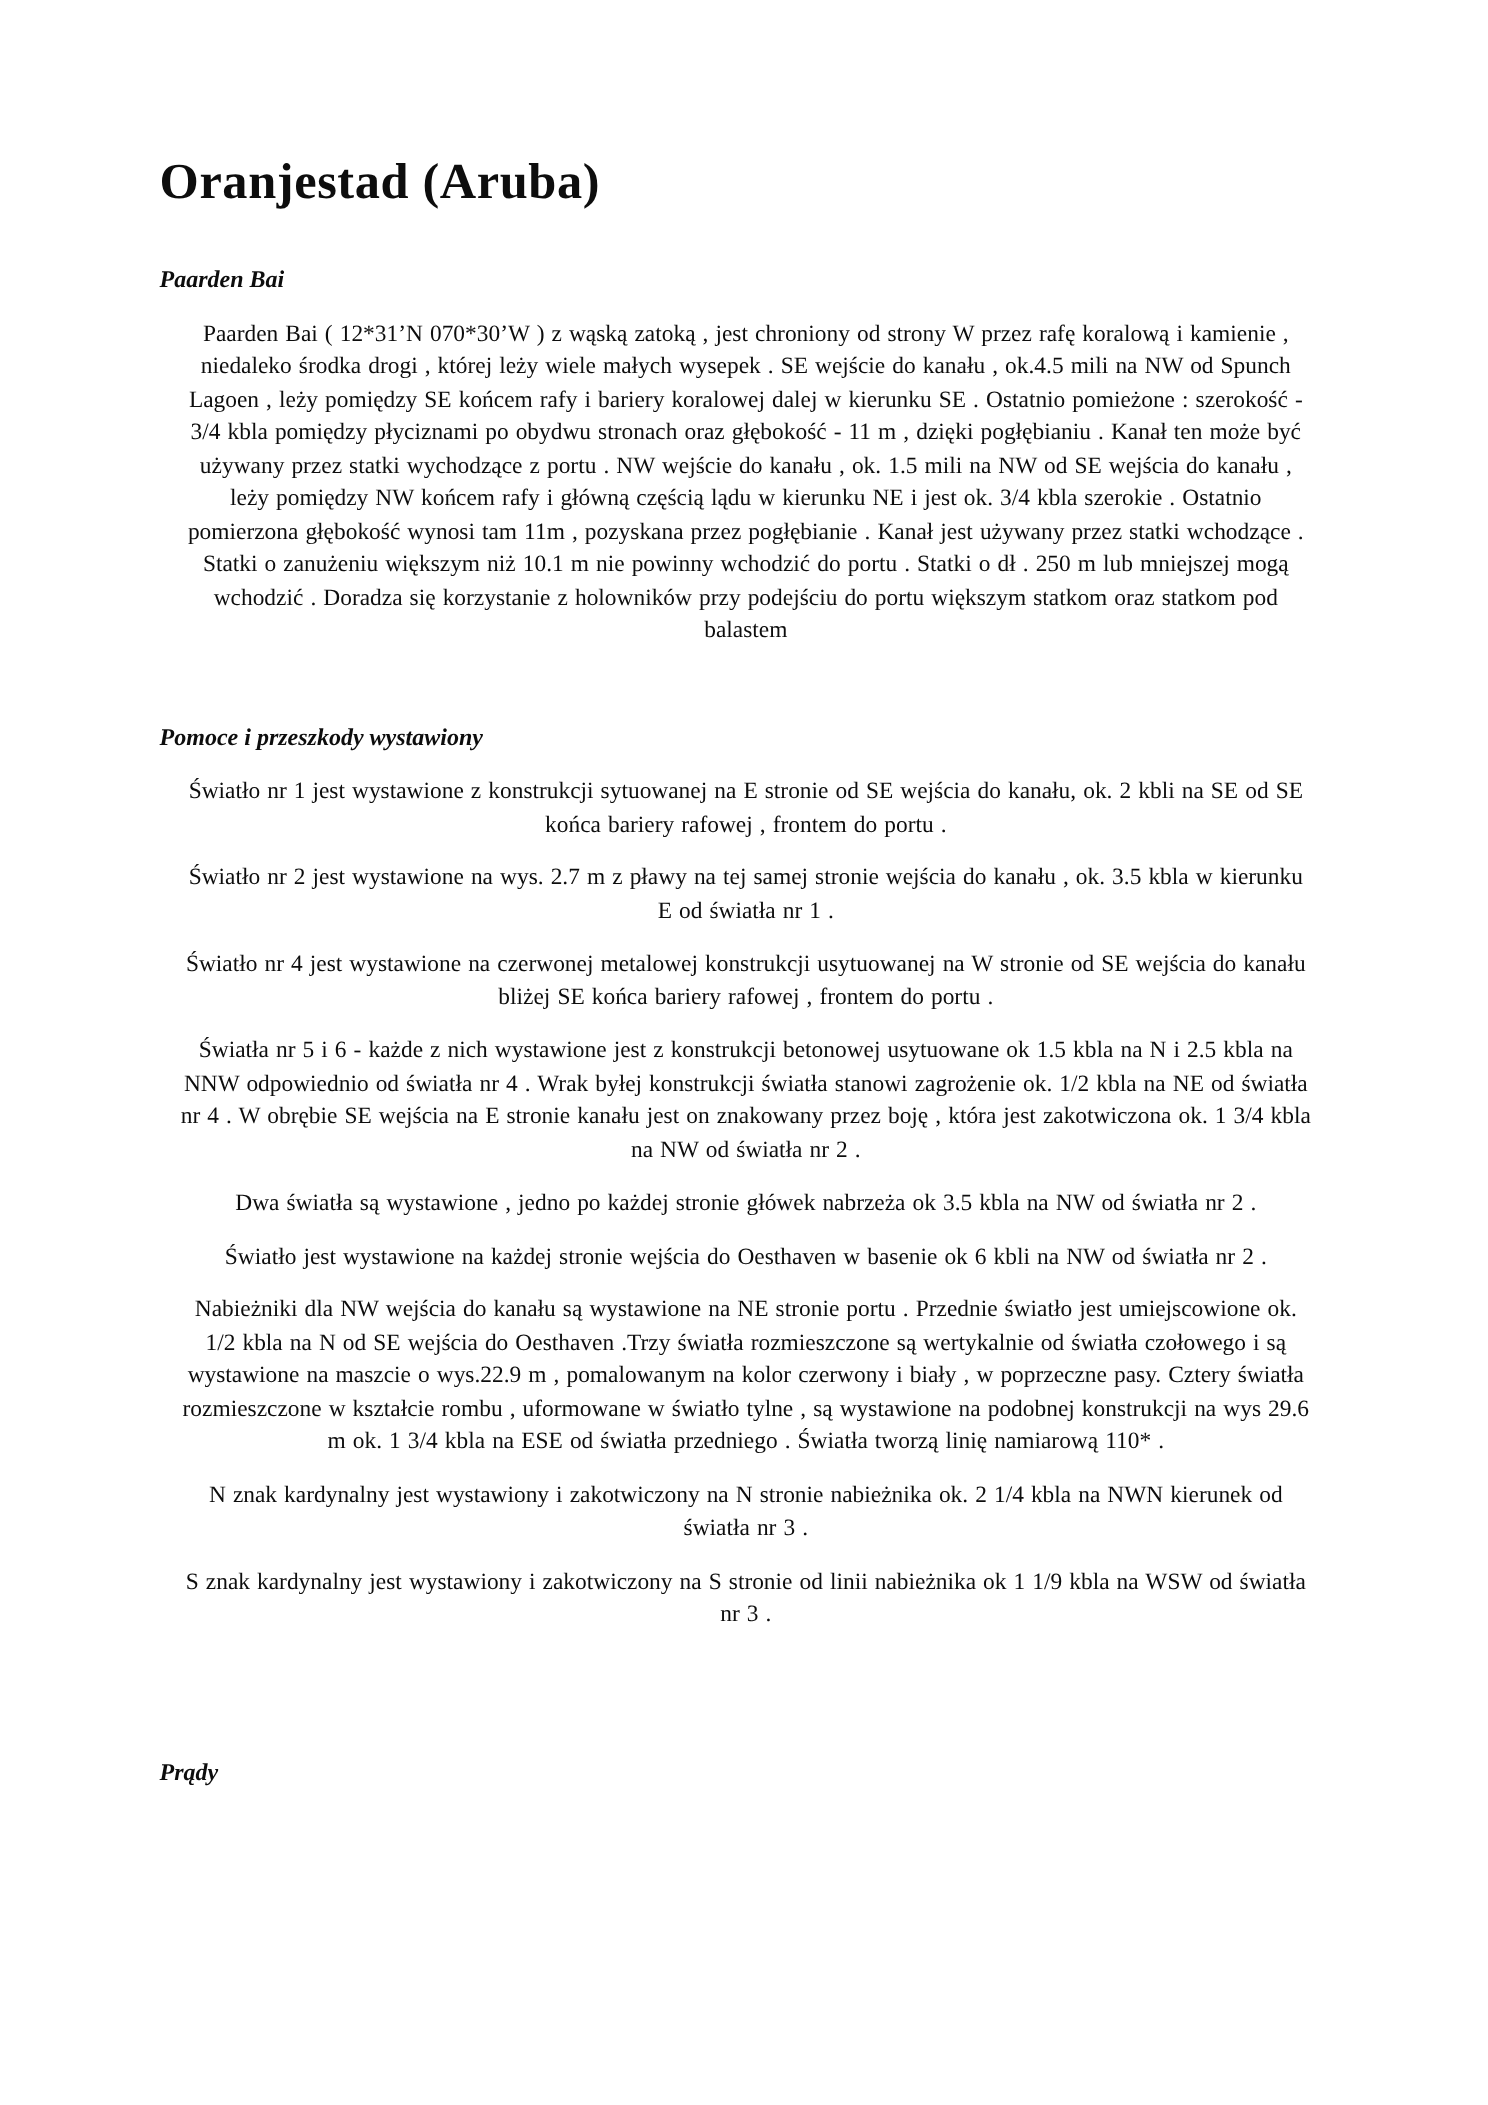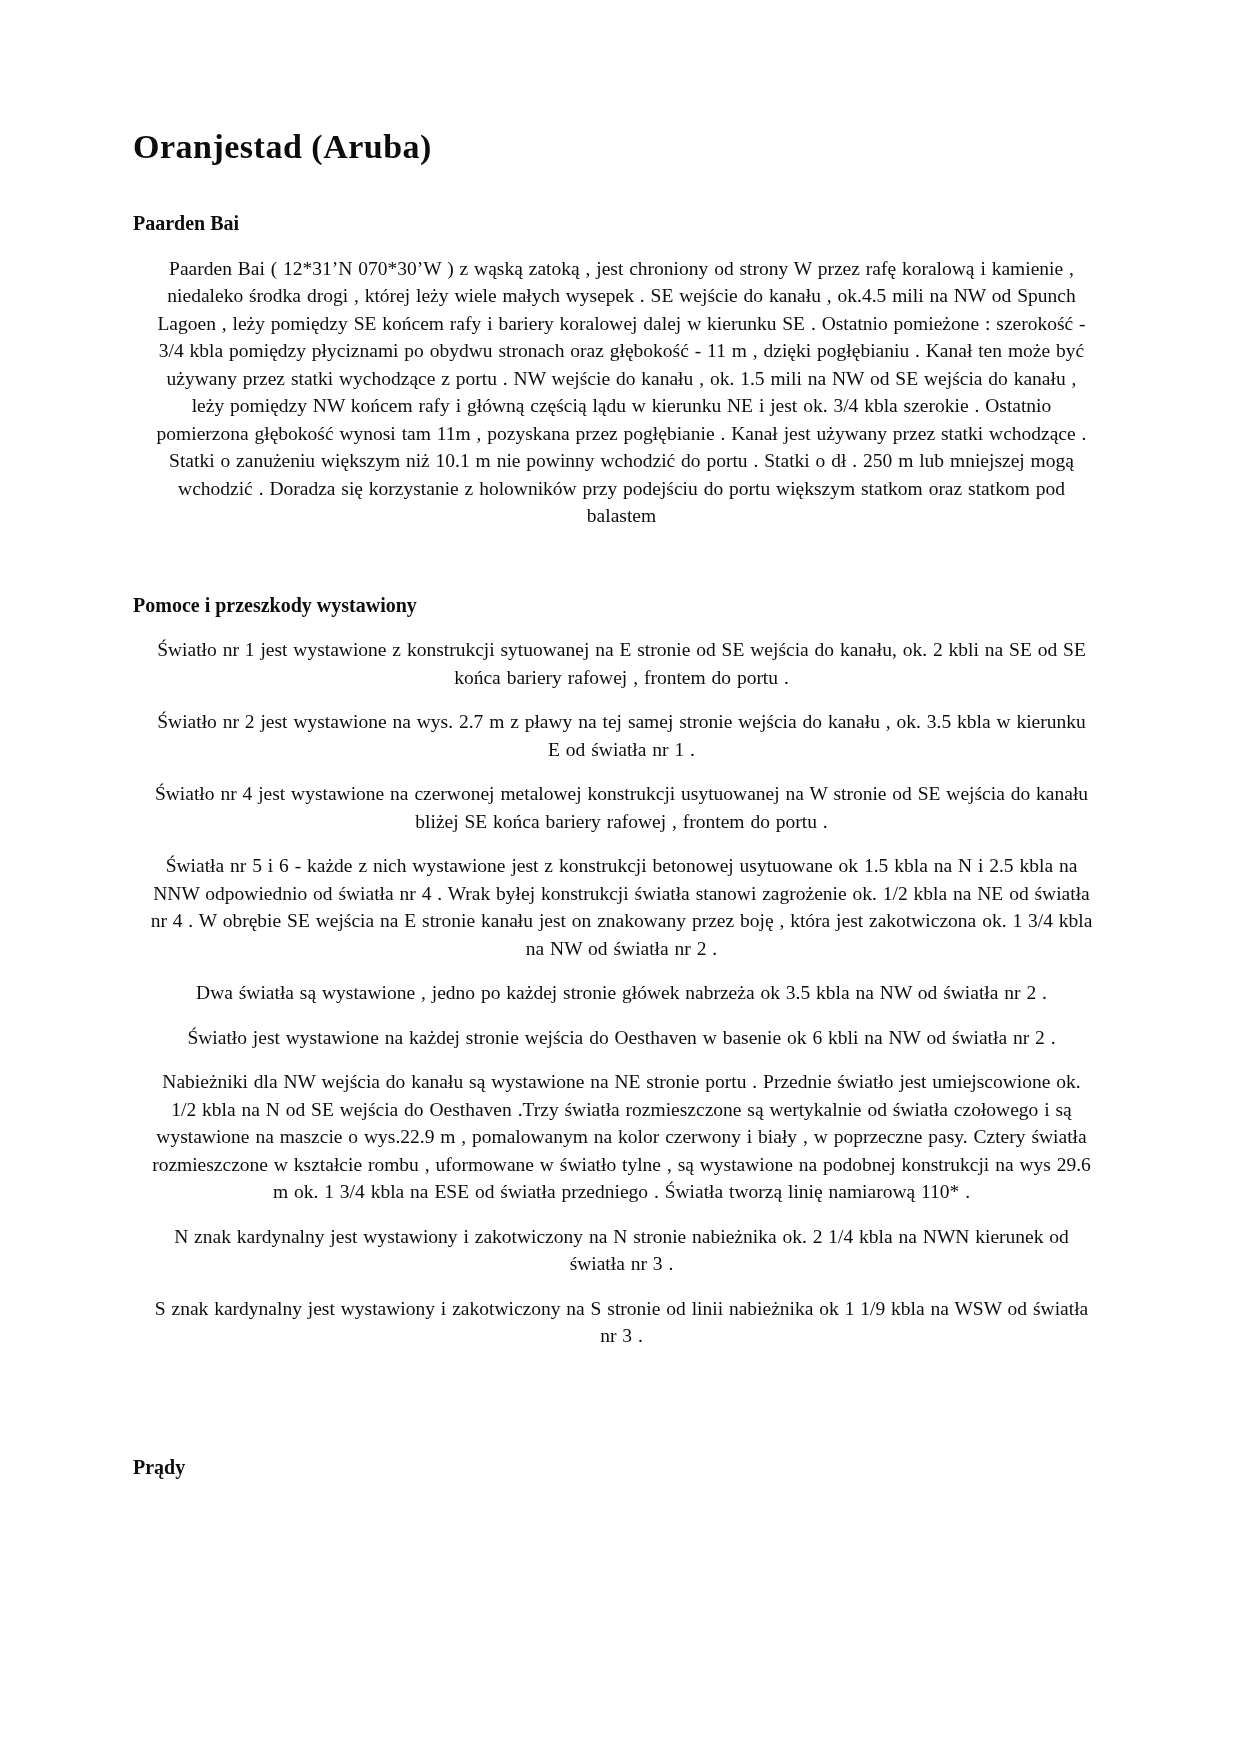--- a/index.html
+++ b/index.html
@@ -15,33 +15,34 @@
     -webkit-font-smoothing: antialiased;
   }
   .page {
     box-sizing: border-box;
     width: 1240px;
     min-height: 1754px;
     padding: 128px 130px 60px 133px;
     background: #ffffff;
   }
   .doc-title {
-    font-size: 34px;
+    font-size: 42px;
     font-weight: bold;
     margin: 0 0 44px 0;
     letter-spacing: 0.5px;
   }
   .section {
     margin: 0;
   }
   .section-heading {
     font-size: 20px;
     font-weight: bold;
     margin: 0;
     line-height: 27.5px;
+    font-style: italic;
   }
   .section p {
     font-size: 19.5px;
     line-height: 27.5px;
     margin: 17px;
     max-width: 978px;
     text-align: center;
     word-spacing: 1px;
   }
   .section + .section {

